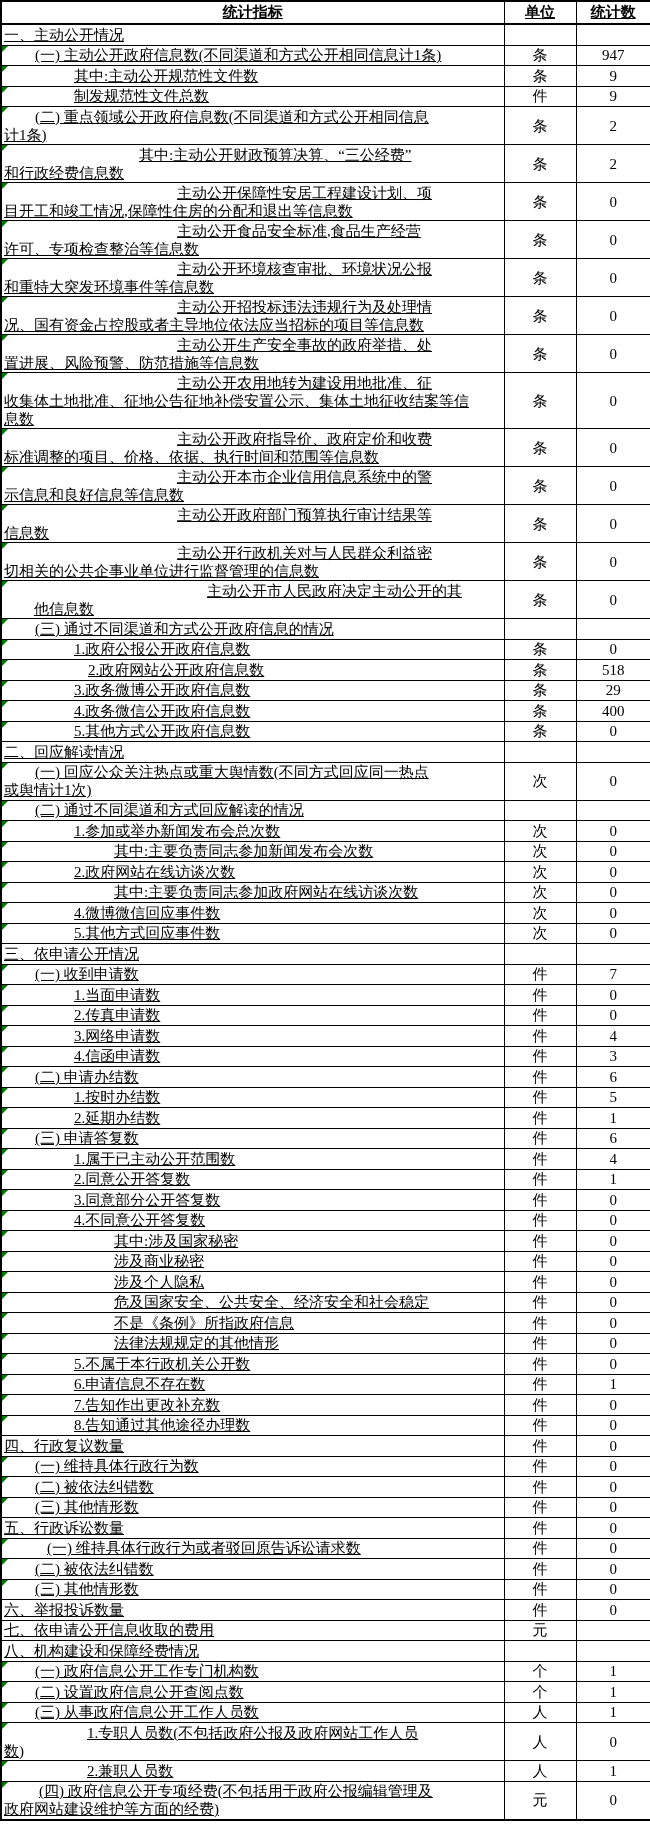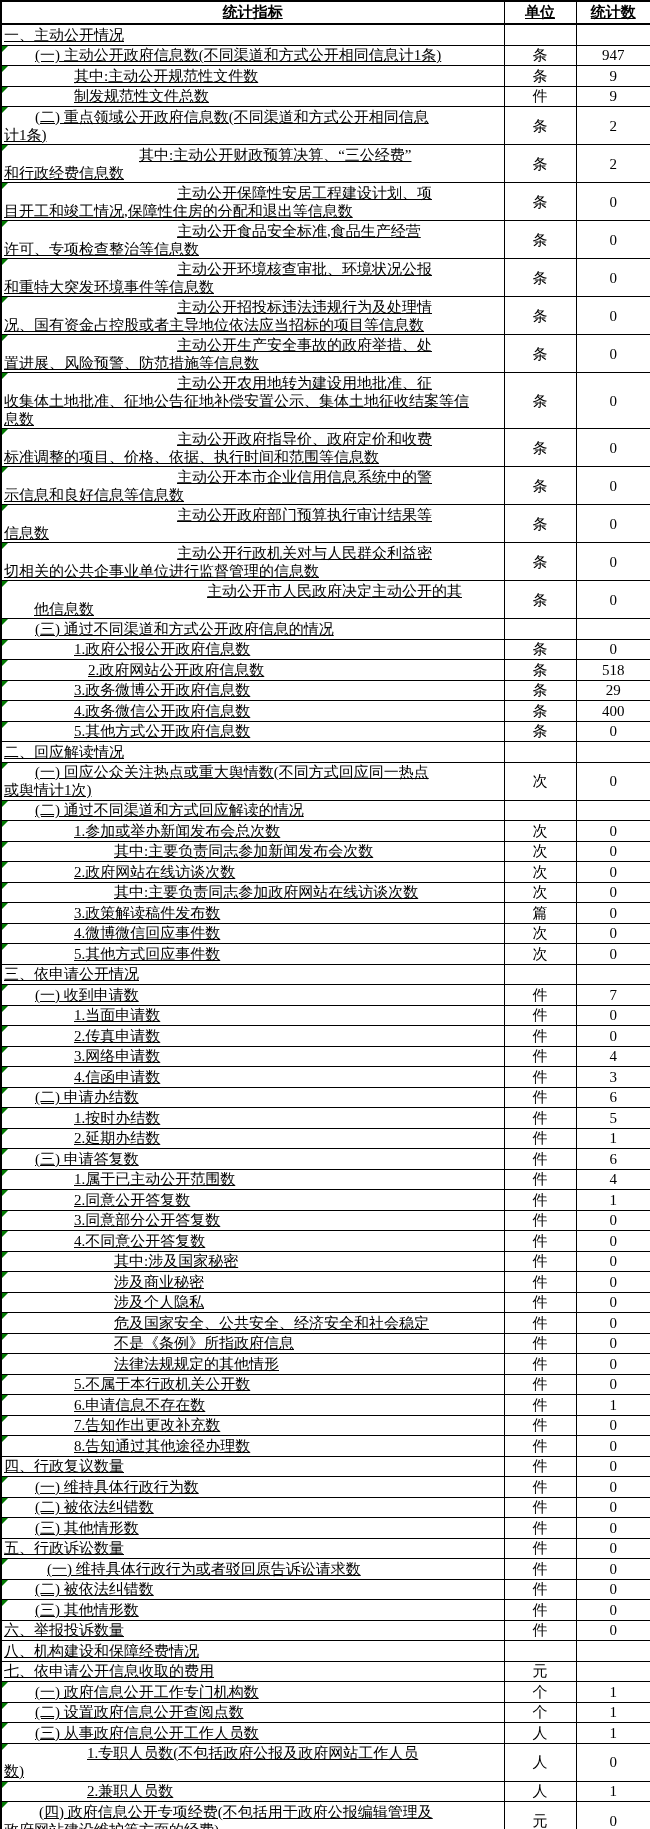--- a/index.html
+++ b/index.html
@@ -198,25 +198,20 @@
         <td class="ind" style="text-indent: 70px;"><i class="tri"></i>2.政府网站在线访谈次数</td>
         <td class="unit">次</td>
         <td class="val">0</td>
       </tr>
       <tr class="r1">
         <td class="ind" style="text-indent: 110px;"><i class="tri"></i>其中:主要负责同志参加政府网站在线访谈次数</td>
         <td class="unit">次</td>
         <td class="val">0</td>
       </tr>
       <tr class="r1">
-        <td class="ind" style="text-indent: 70px;"><i class="tri"></i>3.政策解读稿件发布数</td>
-        <td class="unit">篇</td>
-        <td class="val">0</td>
-      </tr>
-      <tr class="r1">
         <td class="ind" style="text-indent: 70px;"><i class="tri"></i>4.微博微信回应事件数</td>
         <td class="unit">次</td>
         <td class="val">0</td>
       </tr>
       <tr class="r1">
         <td class="ind" style="text-indent: 70px;"><i class="tri"></i>5.其他方式回应事件数</td>
         <td class="unit">次</td>
         <td class="val">0</td>
       </tr>
       <tr class="r1">
@@ -376,29 +371,29 @@
       </tr>
       <tr class="r1">
         <td class="ind" style="text-indent: 31px;"><i class="tri"></i>(三) 其他情形数</td>
         <td class="unit">件</td>
         <td class="val">0</td>
       </tr>
       <tr class="r1">
         <td class="ind" style="text-indent: 0px;">六、举报投诉数量</td>
         <td class="unit">件</td>
         <td class="val">0</td>
-      </tr>
-      <tr class="r1">
-        <td class="ind" style="text-indent: 0px;">八、机构建设和保障经费情况</td>
-        <td class="unit"></td>
-        <td class="val"></td>
       </tr>
       <tr class="r1">
         <td class="ind" style="text-indent: 0px;">七、依申请公开信息收取的费用</td>
         <td class="unit">元</td>
+        <td class="val"></td>
+      </tr>
+      <tr class="r1">
+        <td class="ind" style="text-indent: 0px;">八、机构建设和保障经费情况</td>
+        <td class="unit"></td>
         <td class="val"></td>
       </tr>
       <tr class="r1">
         <td class="ind" style="text-indent: 31px;"><i class="tri"></i>(一) 政府信息公开工作专门机构数</td>
         <td class="unit">个</td>
         <td class="val">1</td>
       </tr>
       <tr class="r1">
         <td class="ind" style="text-indent: 31px;"><i class="tri"></i>(二) 设置政府信息公开查阅点数</td>
         <td class="unit">个</td>

